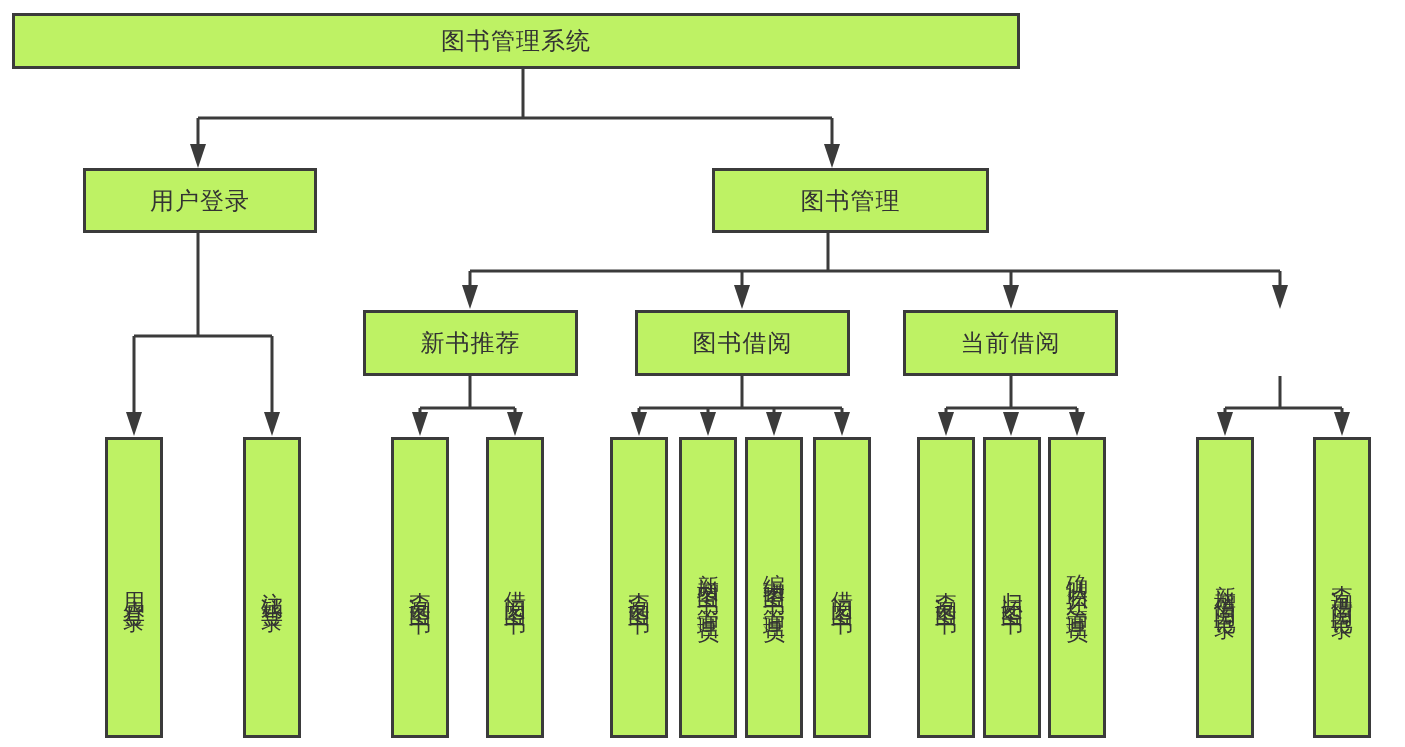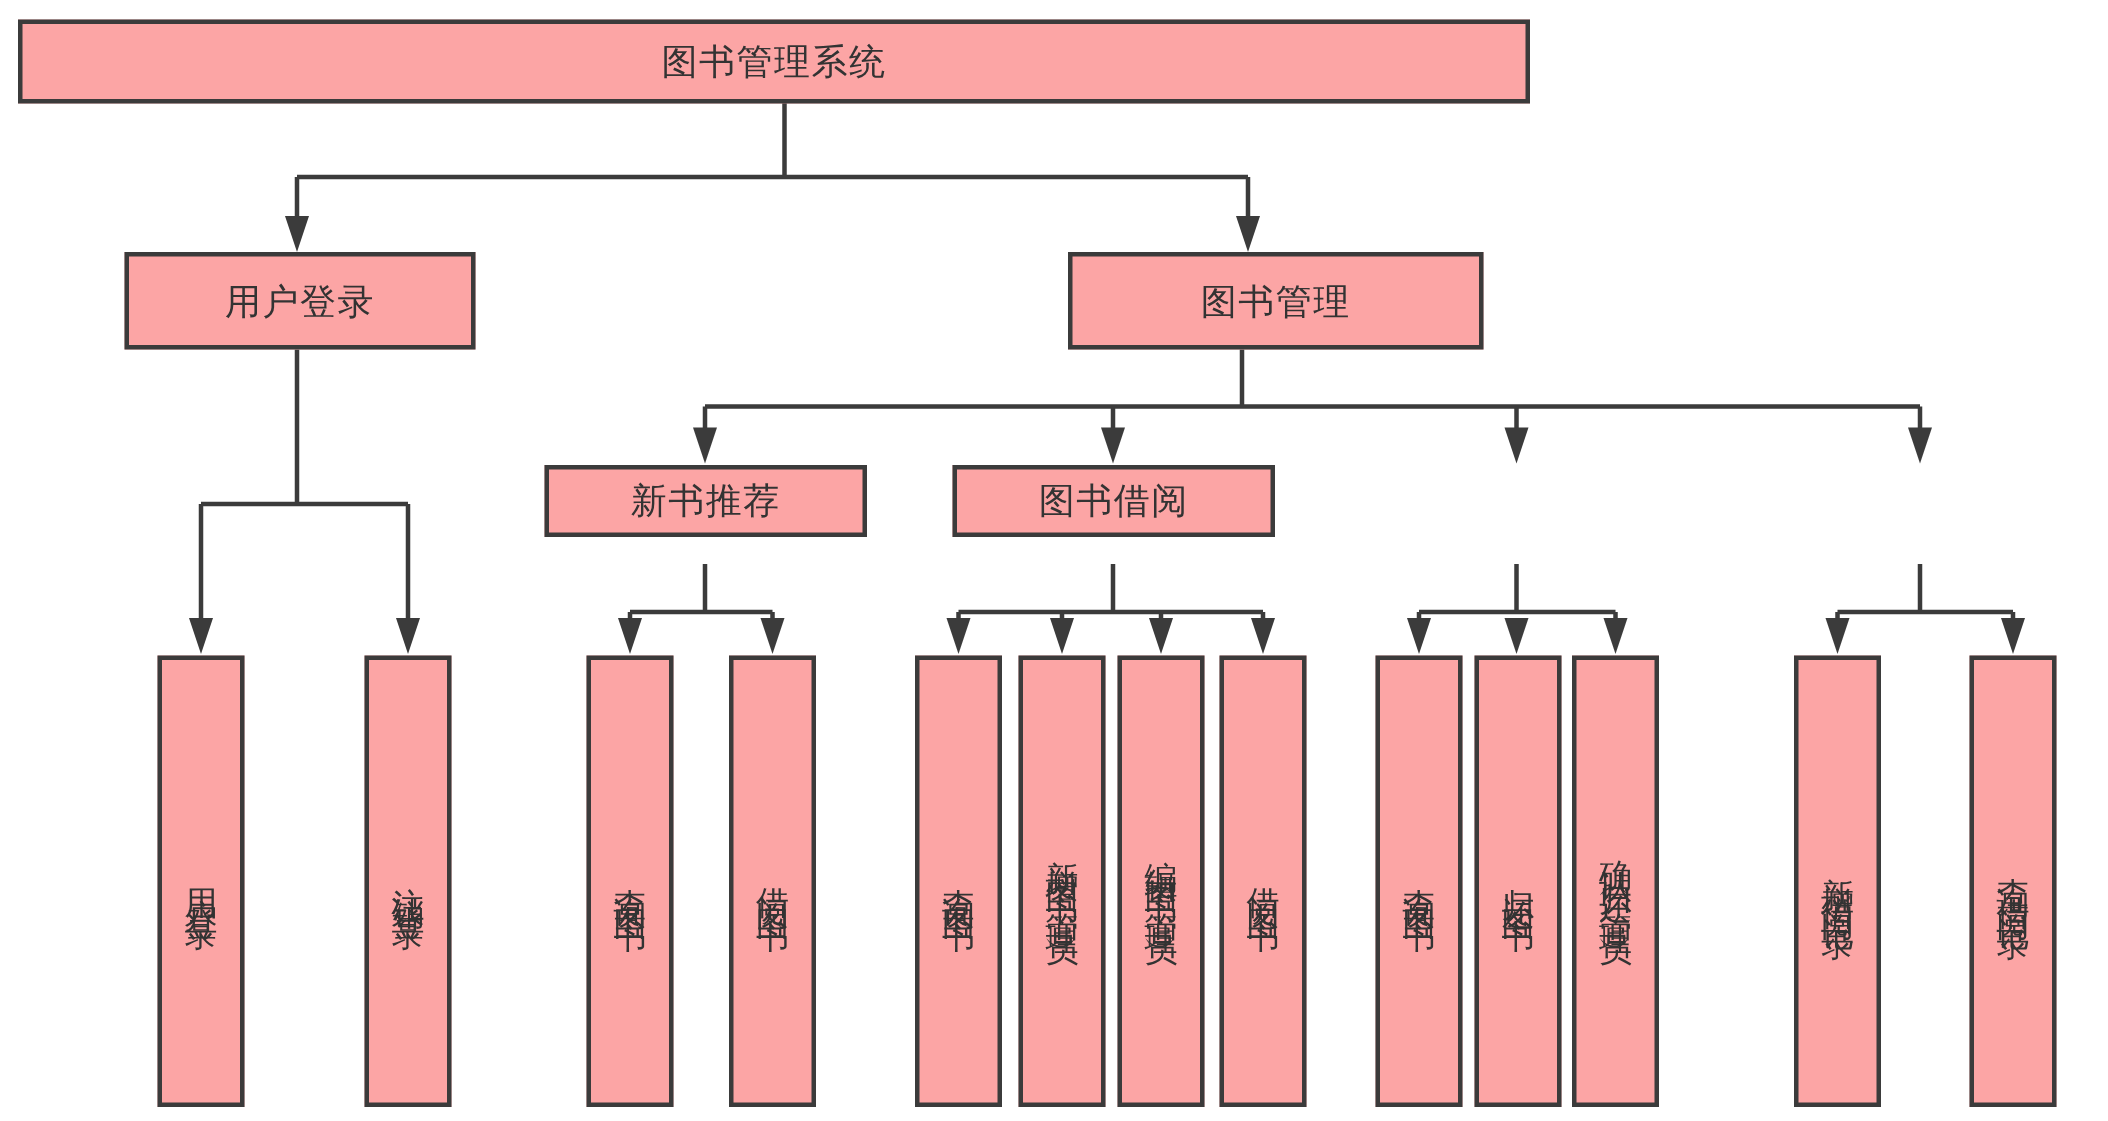--- a/index.html
+++ b/index.html
@@ -13,31 +13,31 @@
   }
   .connectors {
     position: absolute;
     left: 0; top: 0;
     width: 1405px; height: 747px;
   }
   .box {
     position: absolute;
     box-sizing: border-box;
     border: 3px solid #3b3b3b;
-    background: #fca5a5;
+    background: #bef264;
     display: flex;
     align-items: center;
     justify-content: center;
     color: #333333;
   }
   .hlabel { font-size: 24px; letter-spacing: 1px; white-space: nowrap; }
   .root-box  { left: 12px;  top: 13px;  width: 1008px; height: 56px; }
   .lv2-left  { left: 83px;  top: 168px; width: 234px;  height: 65px; }
   .lv2-right { left: 712px; top: 168px; width: 277px;  height: 65px; }
-  .lv3 { top: 310px; height: 48px; }
+  .lv3 { top: 310px; height: 66px; }
   .g1 { left: 363px;  width: 215px; }
   .g2 { left: 635px;  width: 215px; }
   .g3 { left: 903px;  width: 215px; }
   .g4 { left: 1172px; width: 216px; }
   .leaf { top: 437px; height: 301px; width: 58px; }
   .vtext {
     writing-mode: vertical-rl;
     text-orientation: mixed;
     font-size: 22px;
     letter-spacing: 7px;
@@ -121,20 +121,23 @@
   <div class="box lv2-right">
     <span class="hlabel">图书管理</span>
   </div>
 
   <div class="box lv3 g1">
     <span class="hlabel">新书推荐</span>
   </div>
   <div class="box lv3 g2">
     <span class="hlabel">图书借阅</span>
   </div>
+  <div class="box lv3 g3">
+    <span class="hlabel">当前借阅</span>
+  </div>
 
   <div class="box leaf l1">
     <span class="vtext">用户登录</span>
   </div>
   <div class="box leaf l2">
     <span class="vtext">注销登录</span>
   </div>
 
   <div class="box leaf l3">
     <span class="vtext">查询图书</span>

